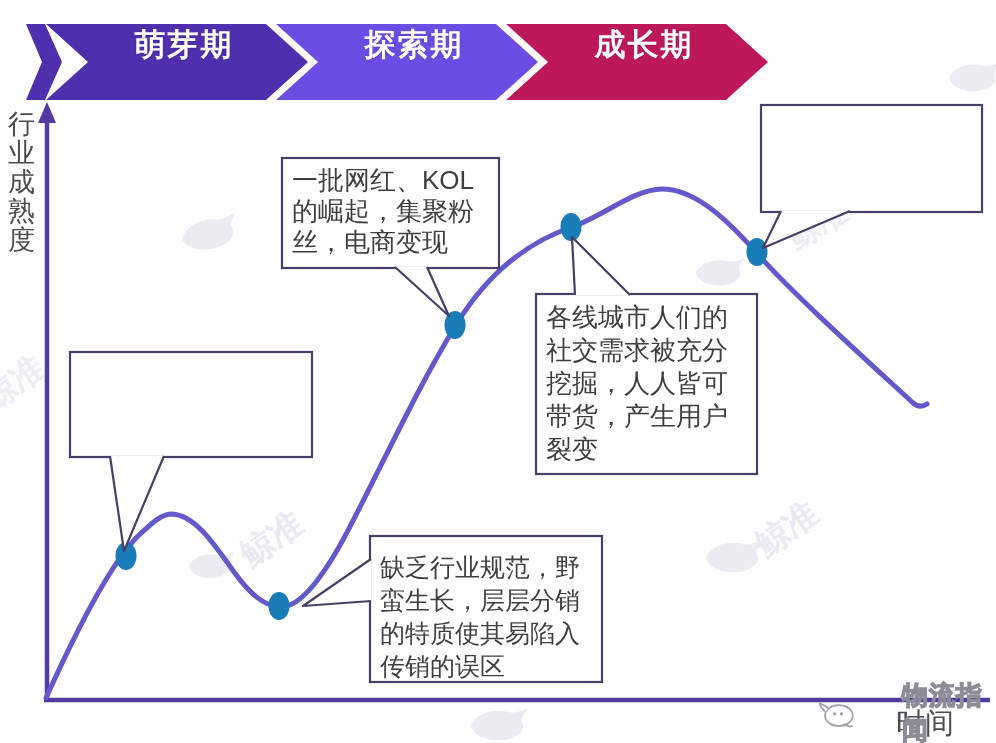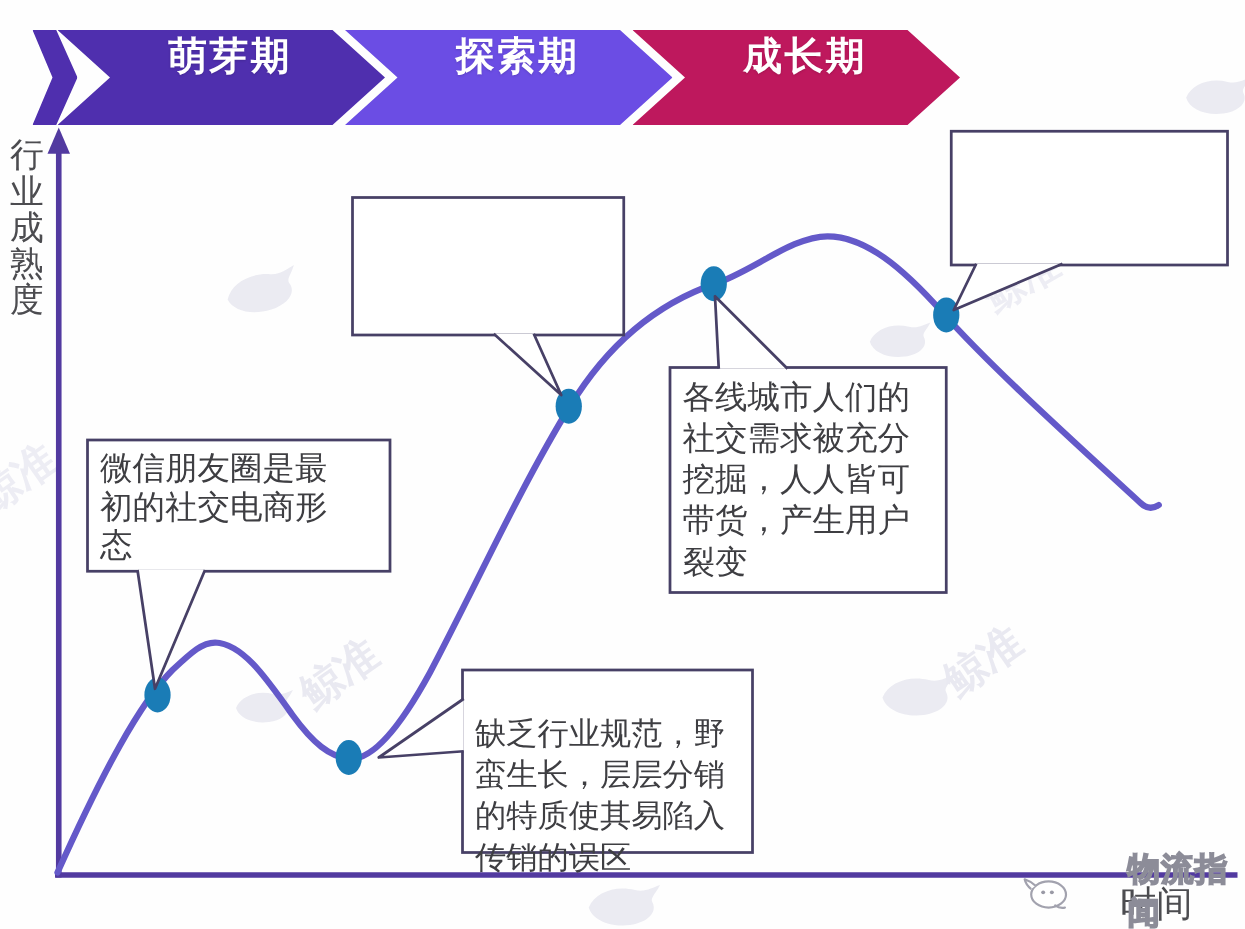--- a/index.html
+++ b/index.html
@@ -16,21 +16,21 @@
   .chev.c2{left:276px;width:262px;clip-path:polygon(0 0,220px 0,262px 38px,220px 76px,0 76px,42px 38px);}
   .chev.c3{left:506px;width:262px;clip-path:polygon(0 0,220px 0,262px 38px,220px 76px,0 76px,42px 38px);}
   .chev.c4{left:732px;width:258px;clip-path:polygon(0 0,216px 0,258px 38px,216px 76px,0 76px,42px 38px);}
   
   svg.chart{position:absolute;left:0;top:0;}
   
   .ann{position:absolute;box-sizing:border-box;padding:7px 10px;color:#3e3e42;
        white-space:pre-line;font-weight:500;}
   .ann.a1{left:70px; top:352px;width:242px;height:105px;font-size:26px;line-height:31px;}
   .ann.a2{left:282px;top:158px;width:217px;height:110px;font-size:26px;line-height:31px;}
-  .ann.a3{left:370px;top:564px;width:232px;height:146px;font-size:25px;line-height:33px;}
+  .ann.a3{left:370px;top:544px;width:232px;height:146px;font-size:25px;line-height:33px;}
   .ann.a4{left:536px;top:294px;width:221px;height:180px;font-size:26px;line-height:33px;}
   .ann.a5{left:761px;top:105px;width:221px;height:107px;font-size:26px;line-height:31px;}
   
   .ylab{position:absolute;left:8px;top:110px;font-size:27px;line-height:29px;color:#4c4c50;
         font-weight:500;white-space:pre-line;text-align:center;}
   .xlab{position:absolute;left:896px;top:704px;font-size:29px;color:#4c4c50;font-weight:500;}
   
   .brandmark{position:absolute;left:818px;top:678px;display:flex;align-items:center;gap:4px;}
   .brandmark .btxt{font-size:26px;font-weight:bold;letter-spacing:1px;color:#dcdce4;margin-left:40px;
                    -webkit-text-stroke:1.2px #8c8c98;}
@@ -105,23 +105,23 @@
     </div>
   </div>
 
   <div class="ylab">行
 业
 成
 熟
 度</div>
   <div class="xlab">时间</div>
 
-  <div class="ann a1">微信朋友圈是最
-初的社交电商形
-态</div>
+  <div class="ann a2">一批网红、KOL
+的崛起，集聚粉
+丝，电商变现</div>
   <div class="ann a3">缺乏行业规范，野
 蛮生长，层层分销
 的特质使其易陷入
 传销的误区</div>
   <div class="ann a4">各线城市人们的
 社交需求被充分
 挖掘，人人皆可
 带货，产生用户
 裂变</div>
 

